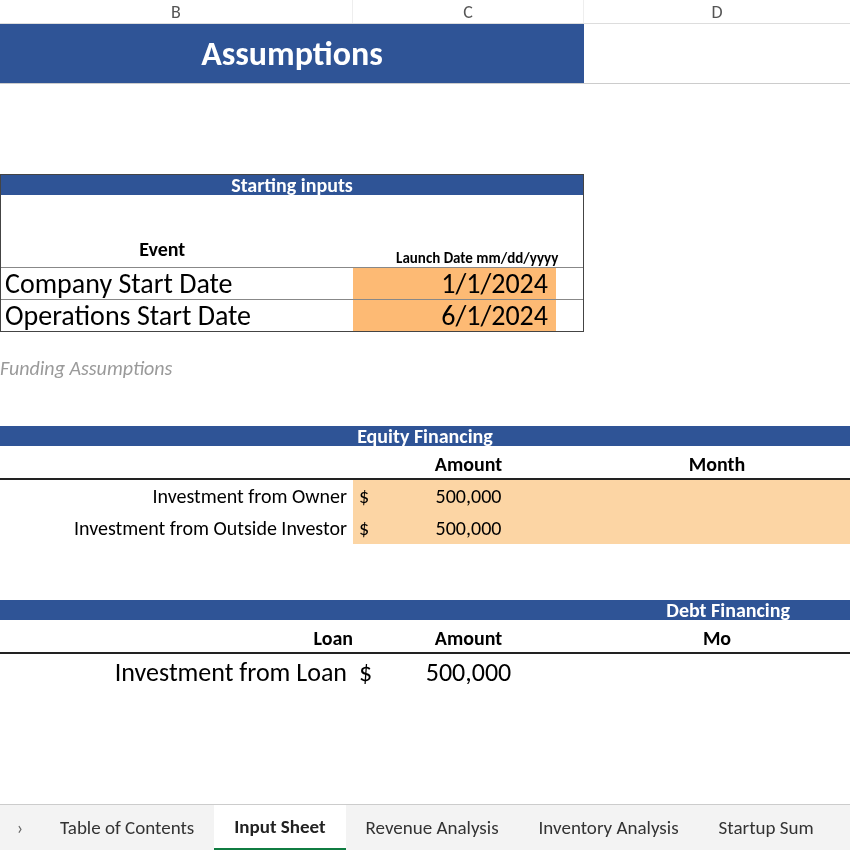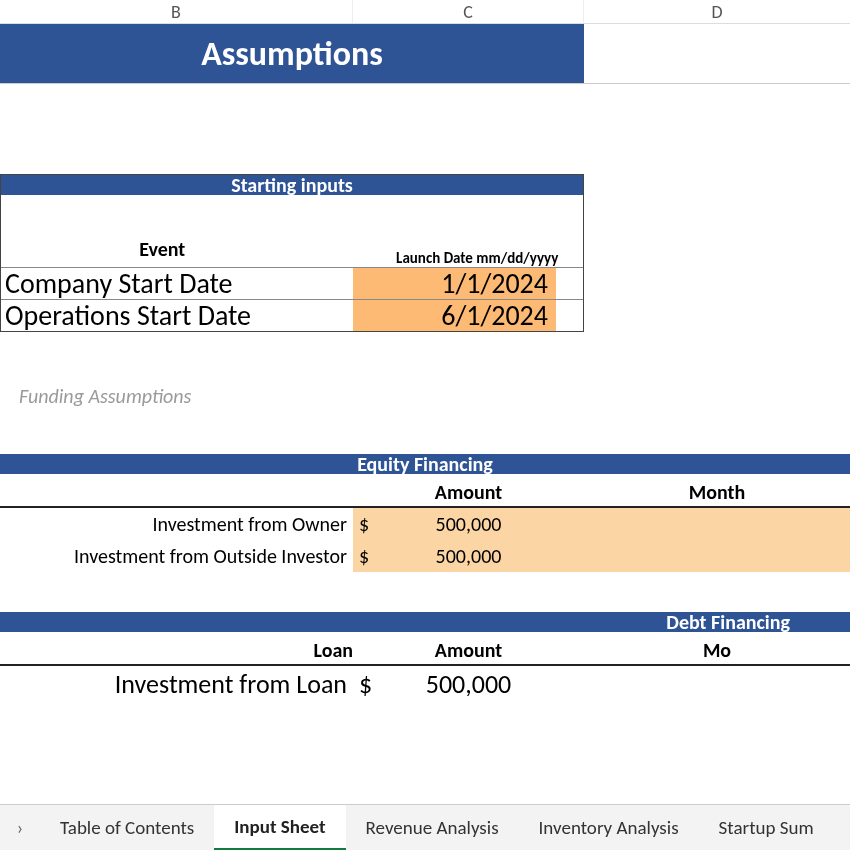--- a/index.html
+++ b/index.html
@@ -103,25 +103,25 @@
   }
   .starting-row .dt {
     width: 203px;
     background: #fdba74;
     text-align: left;
     padding-right: 8px;
     display: flex; align-items: center; justify-content: flex-end;
   }
 
   .funding-note {
-    margin-top: 52px;
+    margin-top: 24px;
     font-style: italic;
     color: #9a9a9a;
     font-size: 20px;
-    padding-left: 19px;
+    padding-left: 0;
   }
 
   .equity-block {
     margin-top: 46px;
     width: 850px;
   }
   .equity-header {
     width: 850px;
   }
   .equity-cols {
@@ -158,21 +158,21 @@
   }
   .equity-row .r-amount .val {
     width: 100%; text-align: center;
   }
   .equity-row .r-month {
     width: 266px;
     background: #fcd5a4;
   }
 
   .debt-block {
-    margin-top: 40px;
+    margin-top: 56px;
     width: 850px;
   }
   .debt-cols {
     display: flex;
     height: 34px;
     font-size: 20px;
     font-weight: 700;
     border-bottom: 2px solid #222;
     align-items: flex-end;
   }

